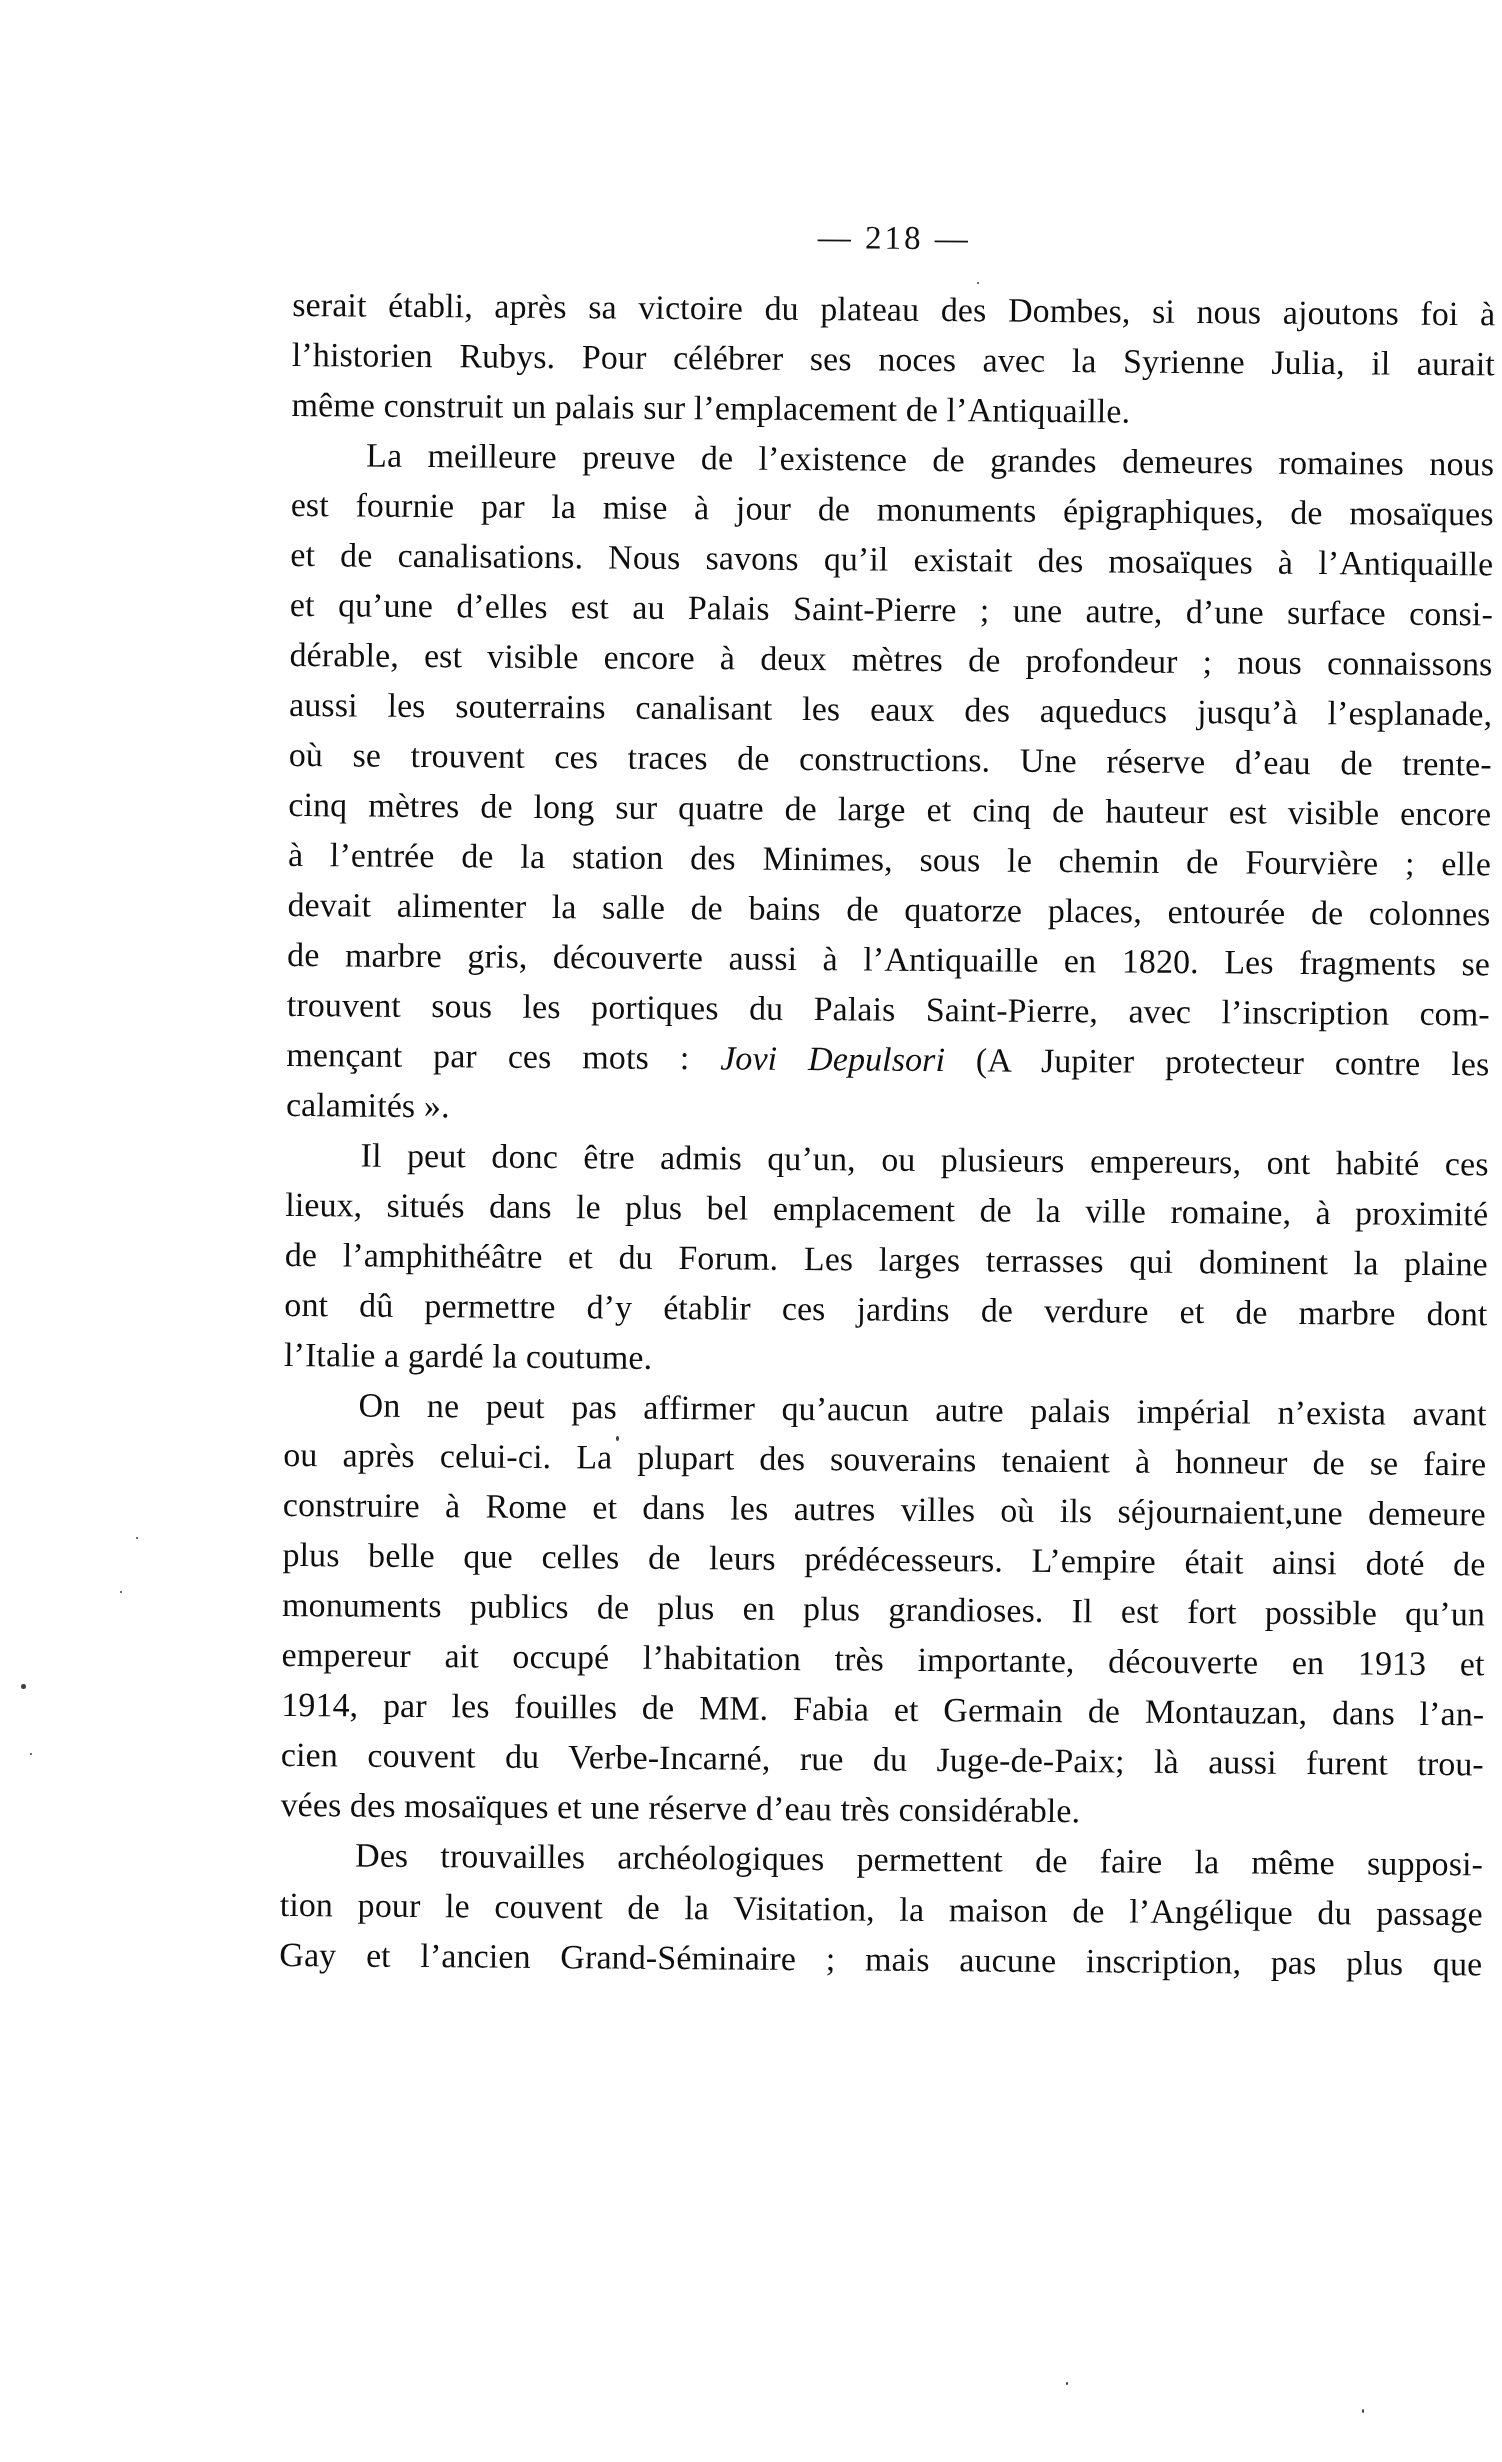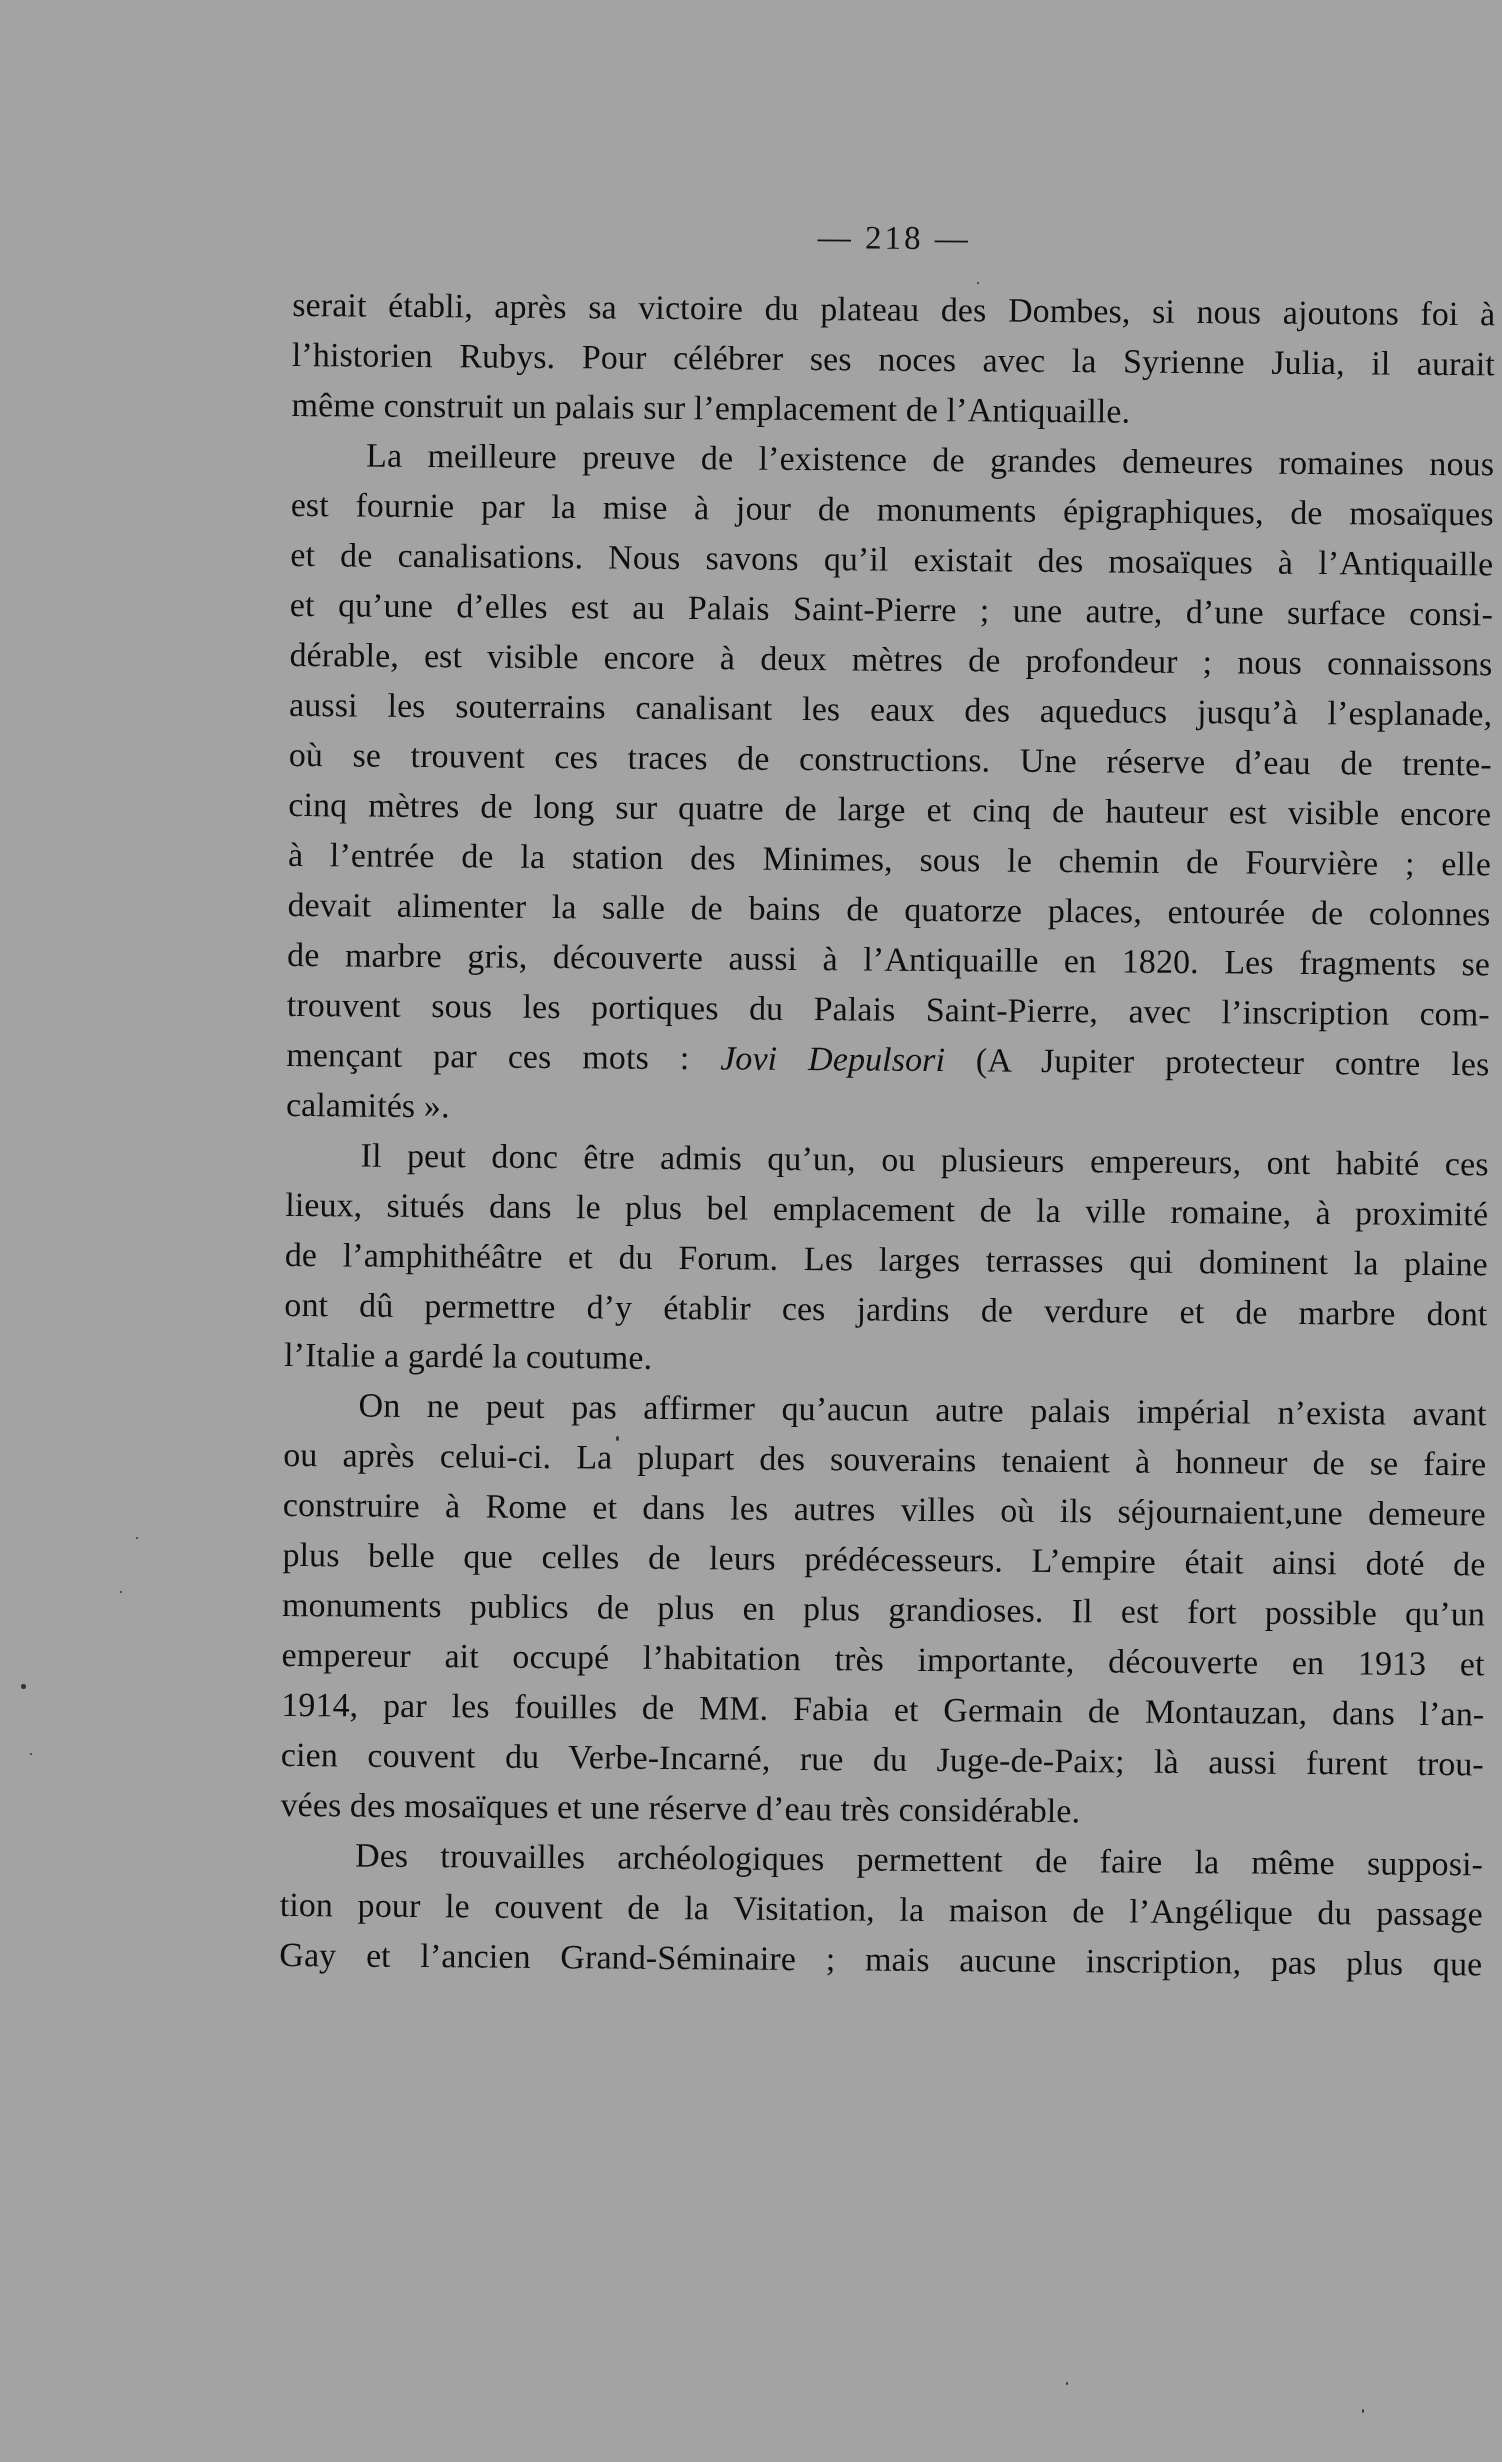--- a/index.html
+++ b/index.html
@@ -57,21 +57,21 @@
   .speck {
     position: absolute;
     background: #1d1d1d;
     border-radius: 50%;
     opacity: 0.85;
   }
 </style>
 </head>
 <body>
 
-<div id="stage" style="background: #a3a3a3; color: rgb(15, 15, 15);">
+<div id="stage" style="background: #ffffff; color: rgb(15, 15, 15);">
 
   <div class="scan-block">
 
     <div class="page-number">— 218 —</div>
 
     <div class="textblock">
       <div class="line">serait établi, après sa victoire du plateau des Dombes, si nous ajoutons foi à</div>
       <div class="line">l’historien Rubys. Pour célébrer ses noces avec la Syrienne Julia, il aurait</div>
       <div class="line pend">même construit un palais sur l’emplacement de l’Antiquaille.</div>
       <div class="line pstart">La meilleure preuve de l’existence de grandes demeures romaines nous</div>

